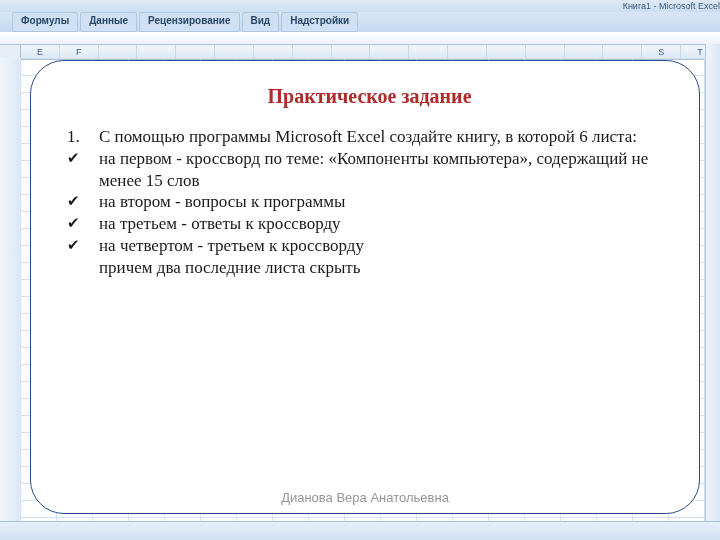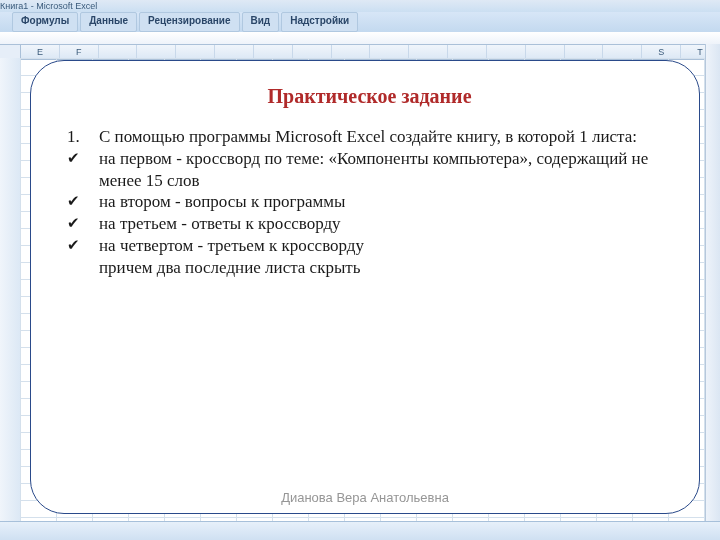--- a/index.html
+++ b/index.html
@@ -16,21 +16,21 @@
     inset: 0;
     background: #fff;
   }
   .title-bar {
     position: absolute;
     top: 0;
     left: 0;
     right: 0;
     height: 12px;
     background: linear-gradient(to bottom, #dfe9f5 0%, #cbdff2 100%);
-    text-align: left;
+    text-align: right;
     font-size: 9px;
     color: #3a5a7a;
     line-height: 12px;
     font-weight: normal;
     border-bottom: 1px solid #a0b8d0;
   }
   .ribbon-tabs {
     position: absolute;
     top: 12px;
     left: 0;
@@ -232,21 +232,21 @@
   <div class="right-scroll"></div>
   <div class="bottom-bar"></div>
 
   <div class="card">
     <h2 class="card-title">Практическое задание</h2>
 
     <div class="task-body">
 
       <div class="task-row">
         <div class="task-marker">1.</div>
-        <div class="task-text">С помощью программы Microsoft Excel создайте книгу, в которой 1 листа:</div>
+        <div class="task-text">С помощью программы Microsoft Excel создайте книгу, в которой 6 листа:</div>
       </div>
 
       <div class="task-row task-check">
         <div class="task-marker">✔</div>
         <div class="task-text"> на первом - кроссворд по теме: «Компоненты компьютера», содержащий не менее 15 слов</div>
       </div>
 
       <div class="task-row task-check">
         <div class="task-marker">✔</div>
         <div class="task-text">на втором - вопросы к программы</div>

